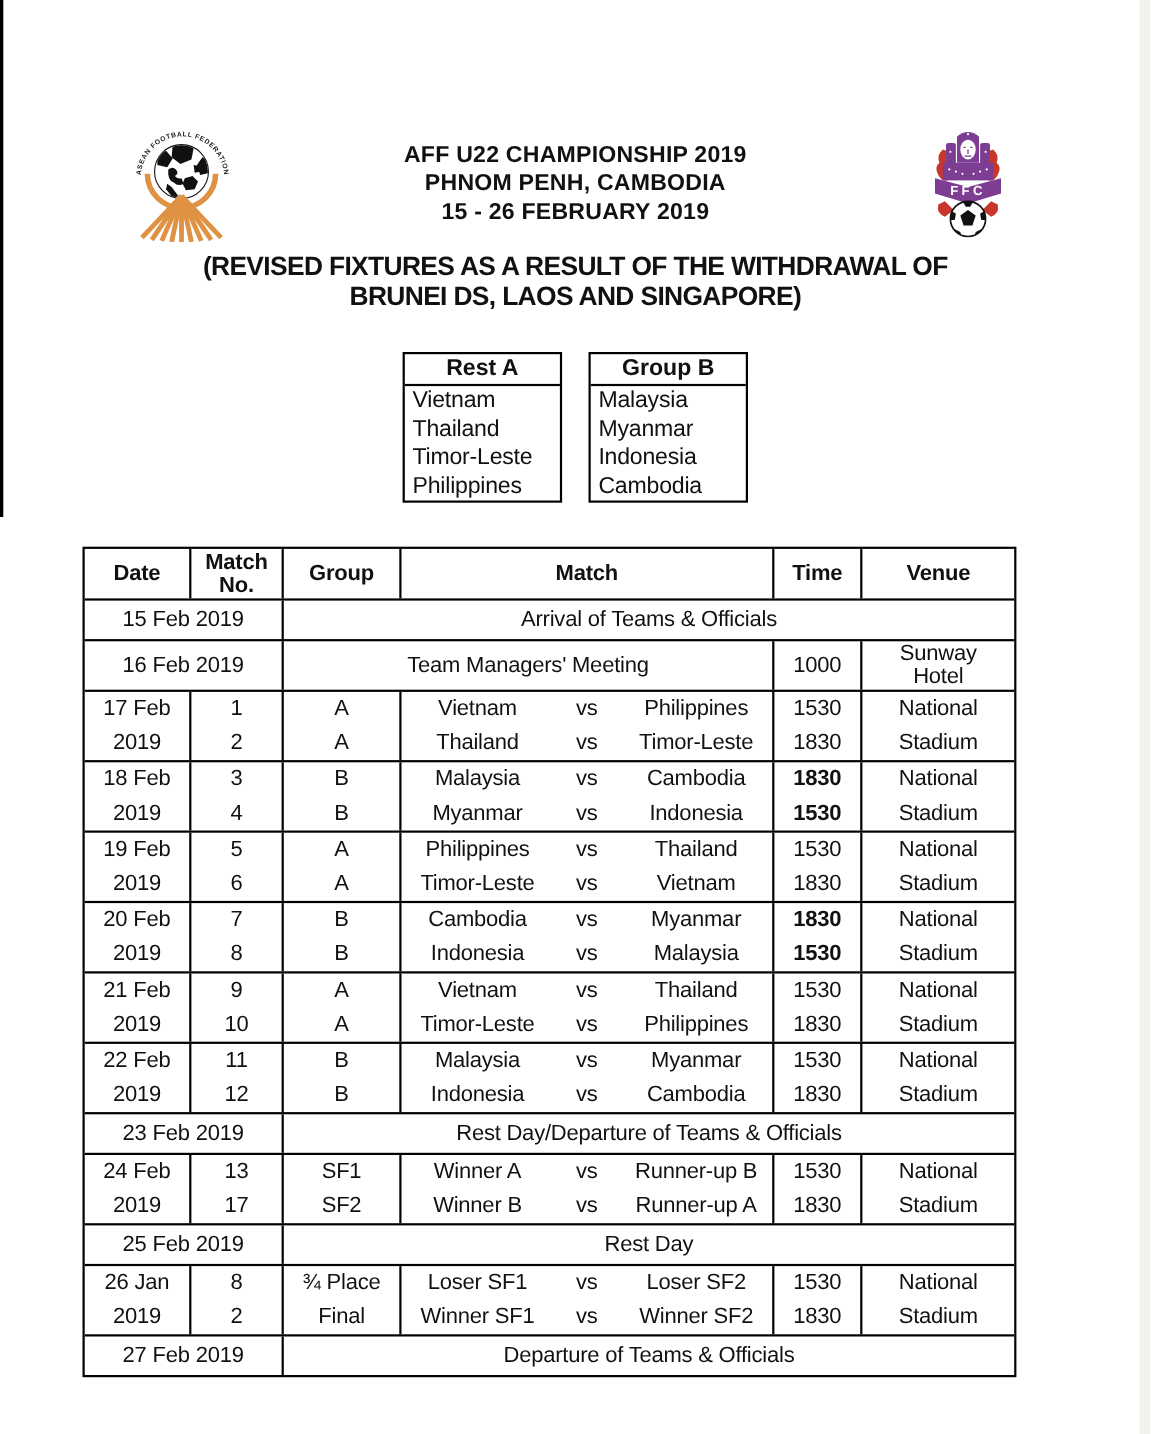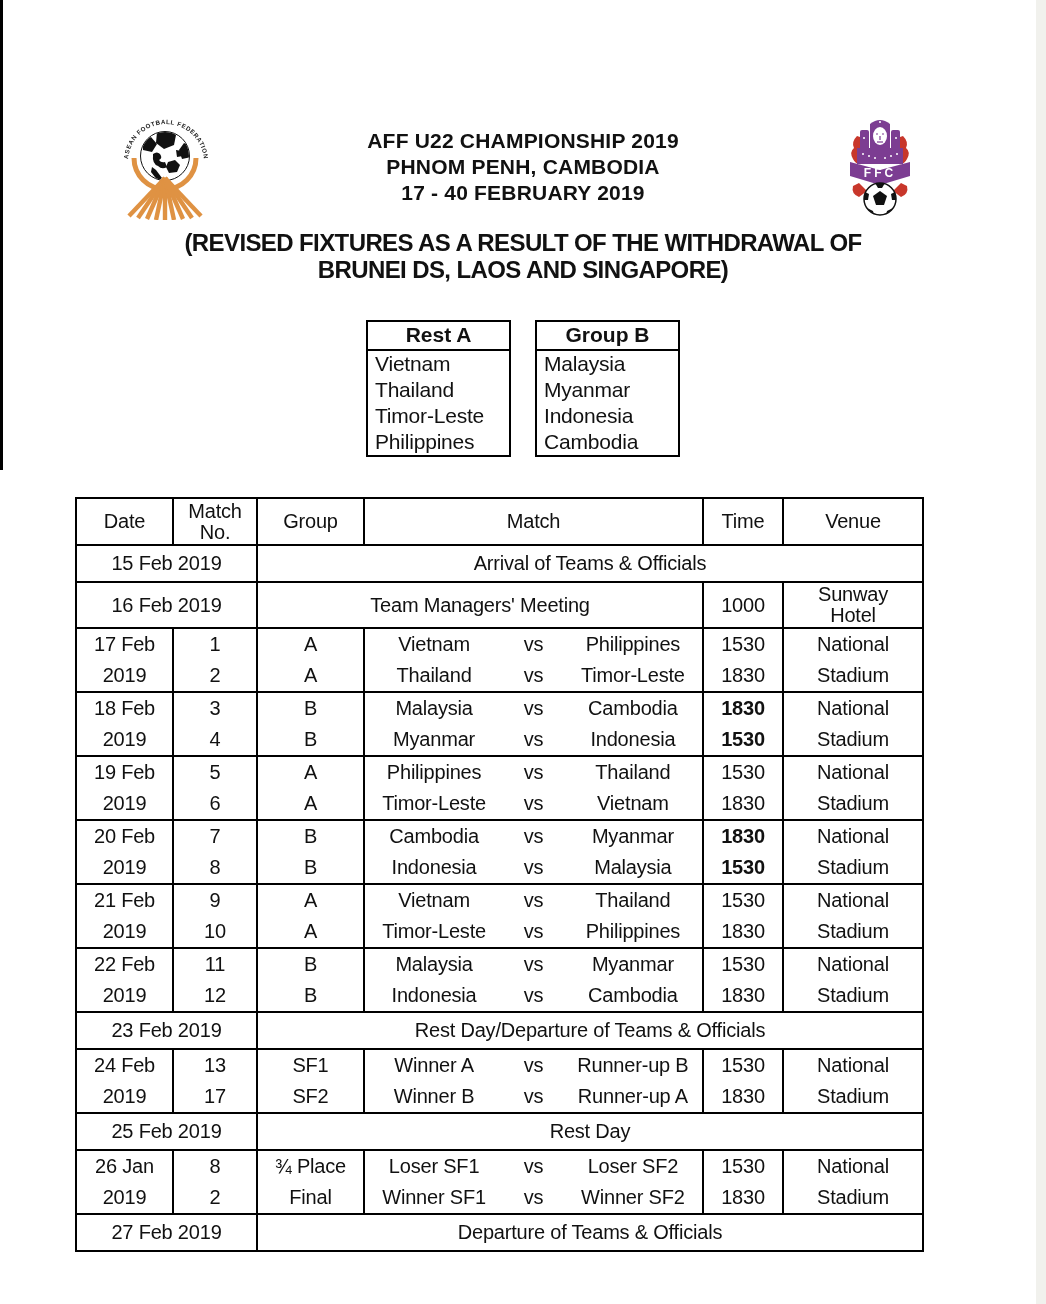--- a/index.html
+++ b/index.html
@@ -21,21 +21,21 @@
   .groupbox .gb-head { font-weight:bold; text-align:center; border-bottom:2px solid #000; padding:1px 0 2px; }
   .groupbox .gb-team { padding-left:7px; line-height:26px; letter-spacing:-0.2px; }
   #group-a { left:366px; } #group-b { left:535px; }
 
   .tbl { position:absolute; left:75px; top:497px; width:849px; border:2px solid #000; background:#fff;
          font-size:20px; letter-spacing:-0.2px; }
   .row { display:grid; grid-template-columns:95px 84px 107px 339px 80px 1fr; border-top:2px solid #000; }
   .row:first-child { border-top:none; }
   .cell { border-left:2px solid #000; display:flex; flex-direction:column; justify-content:center; align-items:center; overflow:hidden; }
   .cell:first-child { border-left:none; }
-  .hdr { height:45px; font-weight:normal; }
+  .hdr { height:45px; font-weight:bold; }
   .hdr .ln { line-height:21px; text-align:center; }
   .event { height:37px; }
   .event_time { height:46px; }
   .block { height:64px; }
   .ln { line-height:31px; text-align:center; width:100%; }
   .ln2 { line-height:21px; text-align:center; width:100%; }
   .evt-inner { width:70%; text-align:center; }
   .evt-inner.full { width:100%; }
   .mline { display:flex; width:100%; line-height:31px; }
   .mh { width:41%; text-align:center; }
@@ -82,21 +82,21 @@
         <line x1="49" y1="66" x2="67" y2="107"></line>
         <line x1="49" y1="66" x2="76" y2="106"></line>
         <line x1="49" y1="66" x2="85" y2="104"></line>
       </g>
     </svg>
   </div>
 
   <div class="title">
     <div>AFF U22 CHAMPIONSHIP 2019</div>
     <div>PHNOM PENH, CAMBODIA</div>
-    <div>17 - 40 FEBRUARY 2019</div>
+    <div>15 - 26 FEBRUARY 2019</div>
   </div>
 
   <div class="ffc-logo">
     <svg width="70" height="104" viewBox="0 0 70 104">
       <defs>
           <clipPath id="ballclip">
             <circle cx="35" cy="85" r="16"></circle>
           </clipPath>
         </defs>
       <g fill="#C8372B">

